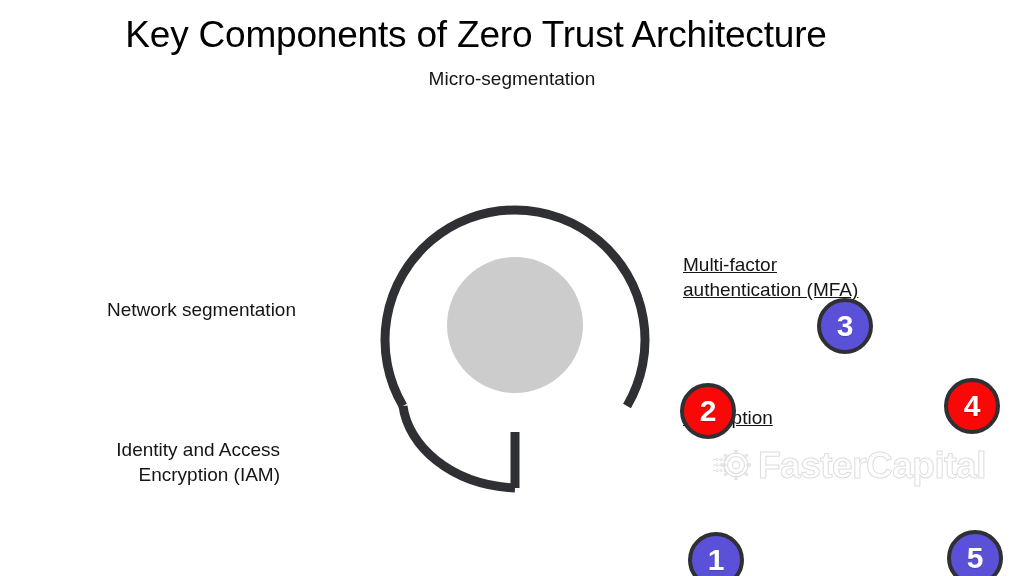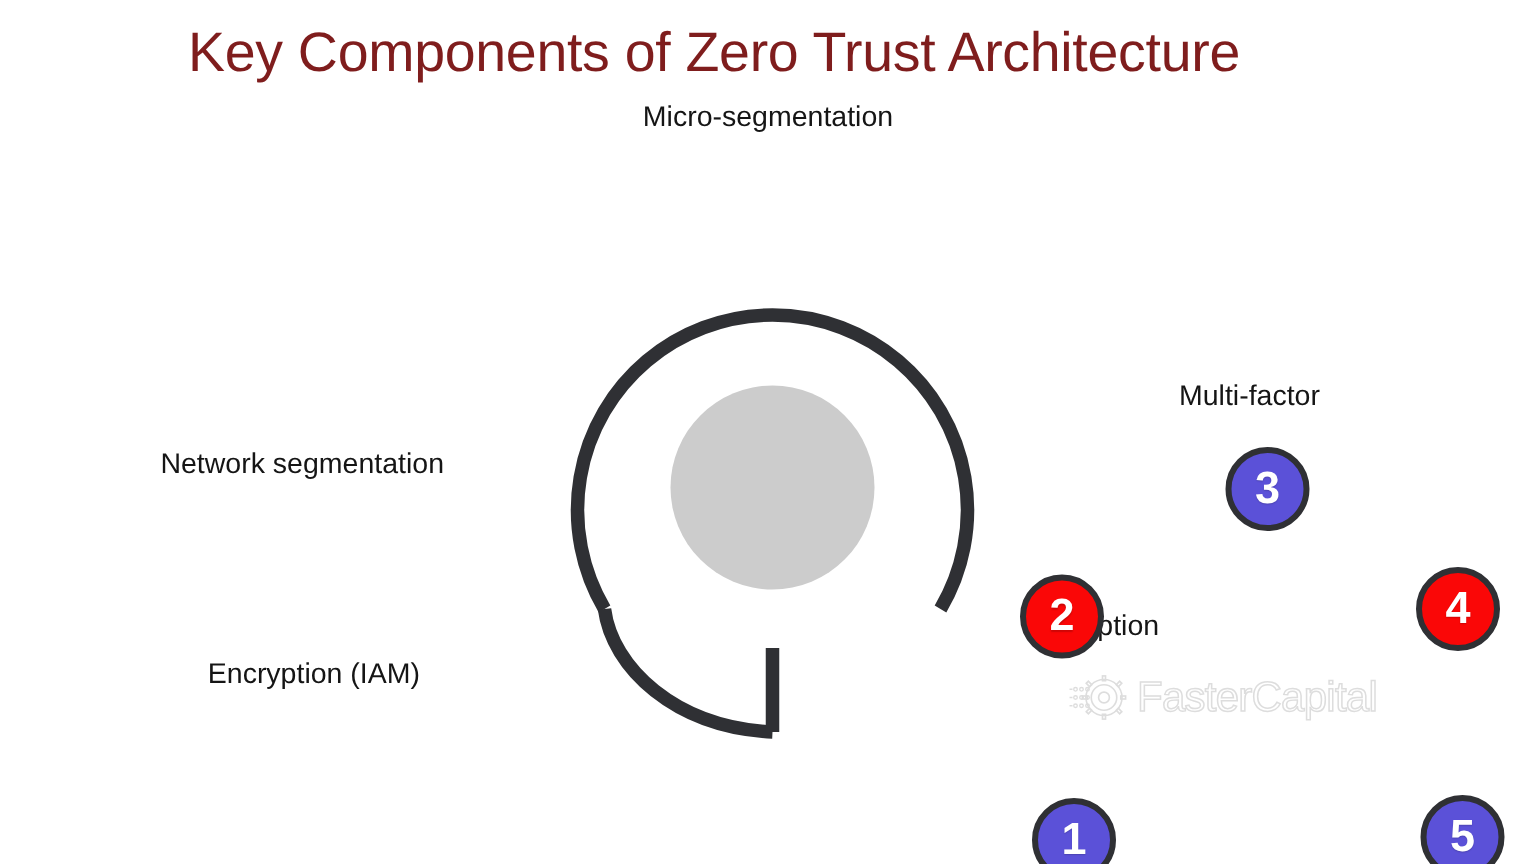--- a/index.html
+++ b/index.html
@@ -21,21 +21,21 @@
 
   
   .page-title {
     position: absolute;
     top: 14px;
     left: 0;
     width: 952px;
     text-align: center;
     font-size: 37px;
     font-weight: 400;
-    color: #7f1d1d;
+    color: #000000;
     letter-spacing: -0.2px;
     white-space: nowrap;
   }
 
   
   .label-top {
     position: absolute;
     top: 68px;
     left: 0;
     width: 1024px;
@@ -47,21 +47,21 @@
 
   
   .node-label {
     position: absolute;
     font-size: 19px;
     line-height: 25px;
     font-weight: 400;
     color: #151515;
   }
   .label-left  { text-align: right; margin-top: 36px; }
-  .label-right { text-align: center; }
+  .label-right { text-align: left; text-decoration: underline; }
 
   .label-network {
     right: 728px;
     top: 261px;
     white-space: nowrap;
   }
   .label-iam {
     right: 744px;
     top: 401px;
     width: 240px;
@@ -119,46 +119,48 @@
     top: 298px;
     width: 240px;
     height: 54px;
     display: flex;
     align-items: center;
     gap: 5px;
     pointer-events: none;
     opacity: 0.62;
   }
   .watermark-text {
-    font-size: 28px;
-    font-weight: 400;
+    font-size: 37px;
+    font-weight: 700;
     letter-spacing: -0.5px;
     color: transparent;
     -webkit-text-stroke: 1px #c9c9c9;
     line-height: 1;
     white-space: nowrap;
   }
 </style>
 </head>
 <body>
 
 <div id="canvas">
 
   <div class="page-title">Key Components of Zero Trust Architecture</div>
 
   <div class="label-top">Micro-segmentation</div>
 
   <div class="node-label label-left label-network">Network segmentation</div>
 
   <div class="node-label label-left label-iam">
+    <div>Identity and Access</div>
     <div>Encryption (IAM)</div>
   </div>
 
   <div class="node-label label-right label-mfa">
     <div>Multi-factor</div>
+    <div>authentication (MFA)</div>
   </div>
 
   <div class="node-label label-right label-encryption">Encryption</div>
 
   <div class="diagram">
 
     <svg width="370" height="380" viewBox="0 0 370 380">
 
       <circle cx="185" cy="185" r="68" fill="#cccccc"></circle>
 

